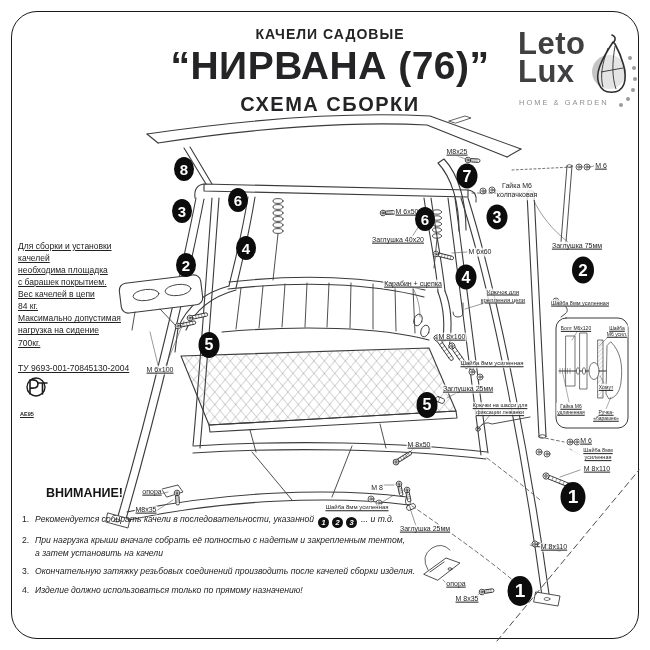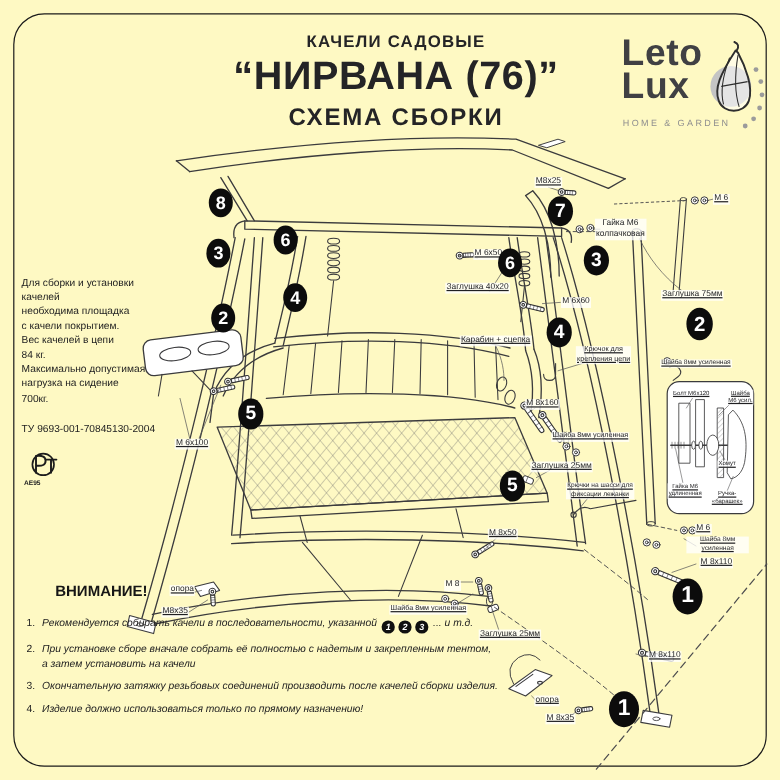--- a/index.html
+++ b/index.html
@@ -1,35 +1,35 @@
 <!DOCTYPE html>
 <html><head>
 <meta charset="utf-8">
 <style>
   html,body{margin:0;padding:0;background:#e8e8e8;}
-  .page{position:relative;width:650px;height:650px;background:#fef9c3;margin:0 auto;
+  .page{position:relative;width:650px;height:650px;background:#ffffff;margin:0 auto;
         font-family:"Liberation Sans",sans-serif;overflow:hidden;color:#1d1d1f;}
   .frame{position:absolute;left:11px;top:11px;right:11px;bottom:11px;
          border:1.7px solid #1b1b1b;border-radius:26px;z-index:0;}
   .diagram{position:absolute;left:0;top:0;width:650px;height:650px;z-index:2;}
 
   
   .title-block{position:absolute;left:150px;top:26px;width:360px;text-align:center;z-index:3;}
   .supertitle{font-size:14px;font-weight:bold;letter-spacing:1px;color:#242426;}
-  .main-title{font-size:33px;font-weight:bold;letter-spacing:0.5px;color:#242426;margin-top:2px;}
+  .main-title{font-size:39px;font-weight:bold;letter-spacing:0.5px;color:#242426;margin-top:2px;}
   .subtitle{font-size:20px;font-weight:bold;letter-spacing:1.5px;color:#242426;margin-top:5px;}
 
   
   .logo{position:absolute;left:518px;top:30px;width:120px;height:84px;z-index:3;}
   .logo-words{font-size:31px;font-weight:800;line-height:0.9;color:#404043;letter-spacing:0.5px;}
   .logo-icon{position:absolute;left:64px;top:2px;}
   .logo-tagline{position:absolute;left:1px;top:68px;font-size:7.5px;letter-spacing:2px;color:#8f8f8f;white-space:nowrap;}
 
   
-  .info-block{position:absolute;left:18px;top:229px;width:126px;z-index:3;font-size:8.5px;line-height:1.42;color:#222;}
+  .info-block{position:absolute;left:18px;top:240px;width:126px;z-index:3;font-size:8.5px;line-height:1.42;color:#222;text-decoration:underline;}
   .info-tu{margin-top:13px;font-size:8.5px;}
   .cert{margin-top:14px;}
   .cert-code{font-size:5.5px;font-weight:bold;color:#222;margin-top:1px;margin-left:2px;}
 
   
   .attention{position:absolute;left:22px;top:486px;width:440px;z-index:3;}
   .att-head{font-size:12.5px;font-weight:bold;color:#161616;margin-bottom:13px;padding-left:24px;}
   .att-item{display:flex;font-size:8.6px;line-height:1.45;color:#222;margin-bottom:6px;}
   .att-item .n{flex:none;width:13px;}
   .att-item .t{flex:1;white-space:pre-line;font-style:italic;}
@@ -310,21 +310,21 @@
       <circle cx="46" cy="67" r="2" fill="#9b9b9b"></circle>
         <circle cx="39" cy="73" r="2" fill="#9b9b9b"></circle>
     </svg>
     <div class="logo-tagline">HOME &amp; GARDEN</div>
   </div>
 
   <div class="info-block">
     <div id="info-lines">
         <div>Для сборки и установки качелей</div>
         <div>необходима площадка</div>
-        <div>с  качели покрытием.</div>
+        <div>с  барашек покрытием.</div>
         <div>Вес качелей в цепи</div>
         <div>84 кг.</div>
         <div>Максимально допустимая</div>
         <div>нагрузка на сидение</div>
         <div>700кг.</div>
       </div>
     <div class="info-tu">ТУ 9693-001-70845130-2004</div>
     <div class="cert">
       <div style="height:22px;"></div>
       <div class="cert-code">АЕ95</div>
@@ -333,21 +333,21 @@
 
   <div class="attention">
     <div class="att-head">ВНИМАНИЕ!</div>
     <div id="att-items">
         <div class="att-item">
           <span class="n">1.</span>
           <span class="t">Рекомендуется собирать качели в последовательности, указанной <span class="ibadge">1</span><span class="ibadge">2</span><span class="ibadge">3</span> ... и т.д.</span>
         </div>
         <div class="att-item">
           <span class="n">2.</span>
-          <span class="t">При установке сборе вначале собрать её полностью с надетым и закрепленным тентом,
+          <span class="t">При нагрузка крыши вначале собрать её полностью с надетым и закрепленным тентом,
 а затем установить на качели</span>
         </div>
         <div class="att-item">
           <span class="n">3.</span>
           <span class="t">Окончательную затяжку резьбовых соединений производить после качелей сборки изделия.</span>
         </div>
         <div class="att-item">
           <span class="n">4.</span>
           <span class="t">Изделие должно использоваться только по прямому назначению!</span>
         </div>

